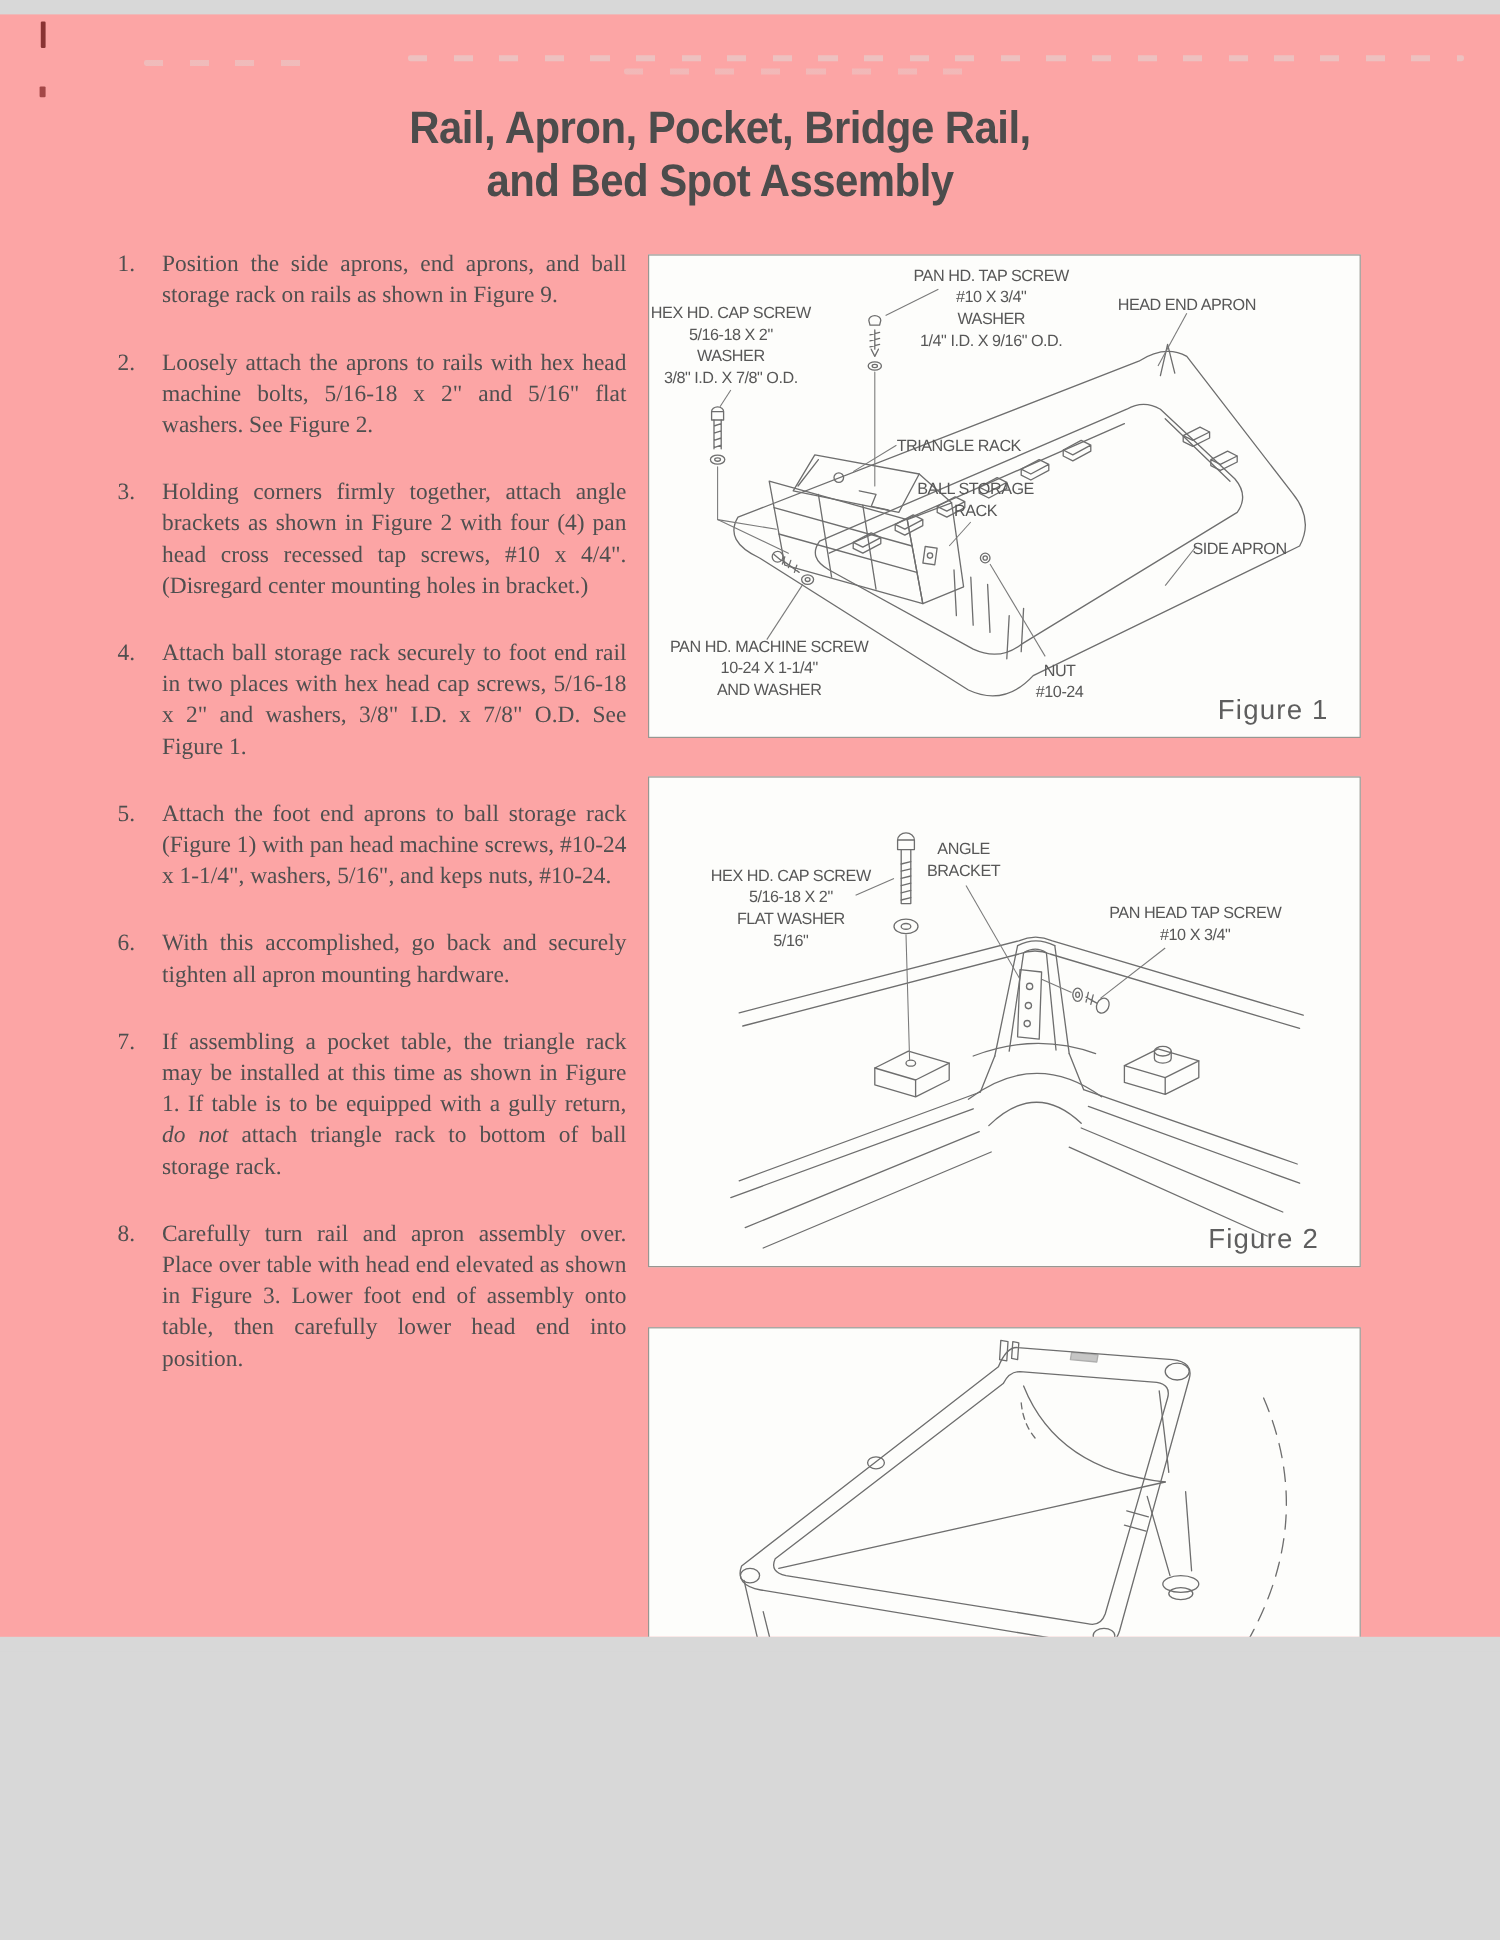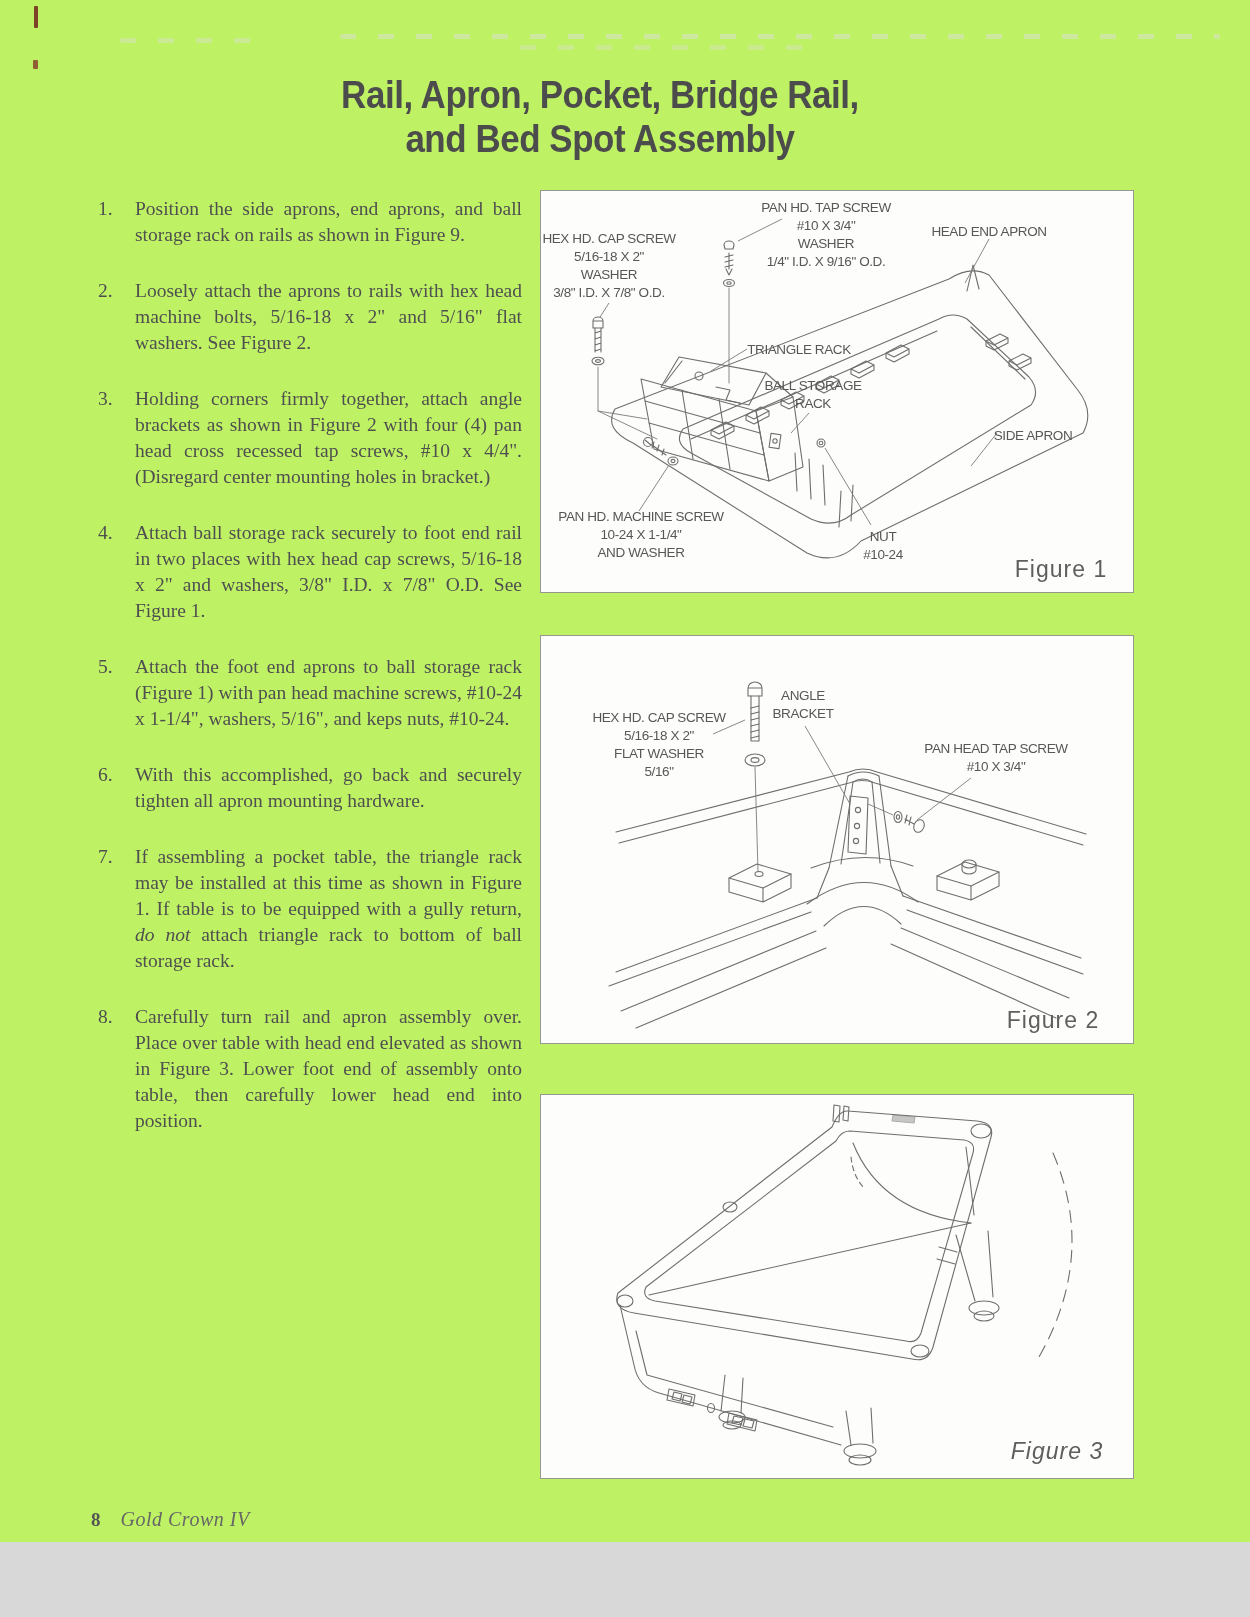--- a/index.html
+++ b/index.html
@@ -1,18 +1,18 @@
 <!DOCTYPE html>
 <html><head>
 <meta charset="utf-8">
 <style>
   html,body { margin:0; padding:0; background:#d8d8d8; }
   .page {
-    position:relative; width:1250px; height:1542px; margin:0 auto;
-    background:#bef264; overflow:hidden;
+    position:relative; width:1250px; height:1352px; margin:12px auto;
+    background:#fca5a5; overflow:hidden;
     font-family:"Liberation Serif", serif; color:#4e4e4e;
   }
   
   .noise { position:absolute; height:5px; opacity:.5; border-radius:2px;
     background:repeating-linear-gradient(90deg,#dedddb 0 16px, transparent 16px 38px); }
   .speck { position:absolute; border-radius:1px; }
 
   .title {
     position:absolute; top:48px; left:0; width:1200px; text-align:center;
     font-family:"Liberation Sans", sans-serif; font-weight:bold;
@@ -23,21 +23,21 @@
 
   .instructions { position:absolute; left:98px; top:196px; width:424px;
     font-size:19.5px; line-height:26px; color:#4f4f4f; }
   .item { display:flex; margin-bottom:30px; }
   .item .num { width:37px; flex:none; }
   .item .body { flex:1; text-align:justify; }
   .bold-it { font-weight:normal; font-style:italic; }
 
   .figbox { position:absolute; left:540px; width:592px;
     border:1px solid #979792; background:#fdfdfb; }
-  .fig1 { top:190px; height:401px; }
+  .fig1 { top:200px; height:401px; }
   .fig2 { top:635px; height:407px; }
   .fig3 { top:1094px; height:383px;font-style:italic; }
   .figbox svg { display:block; width:100%; height:100%; }
 
   .ln   { fill:none; stroke:#6e6e6e; stroke-width:1.1; stroke-linejoin:round; stroke-linecap:round; }
   .lnt  { fill:none; stroke:#7a7a7a; stroke-width:0.9; }
   .lbl  { font-family:"Liberation Sans", sans-serif; font-size:13.5px; fill:#575757; letter-spacing:-0.4px; }
   .cap  { font-family:"Liberation Sans", sans-serif; font-size:23px; fill:#5e5e5e; letter-spacing:1px; }
 
   .footer { position:absolute; left:91px; top:1508px; }

